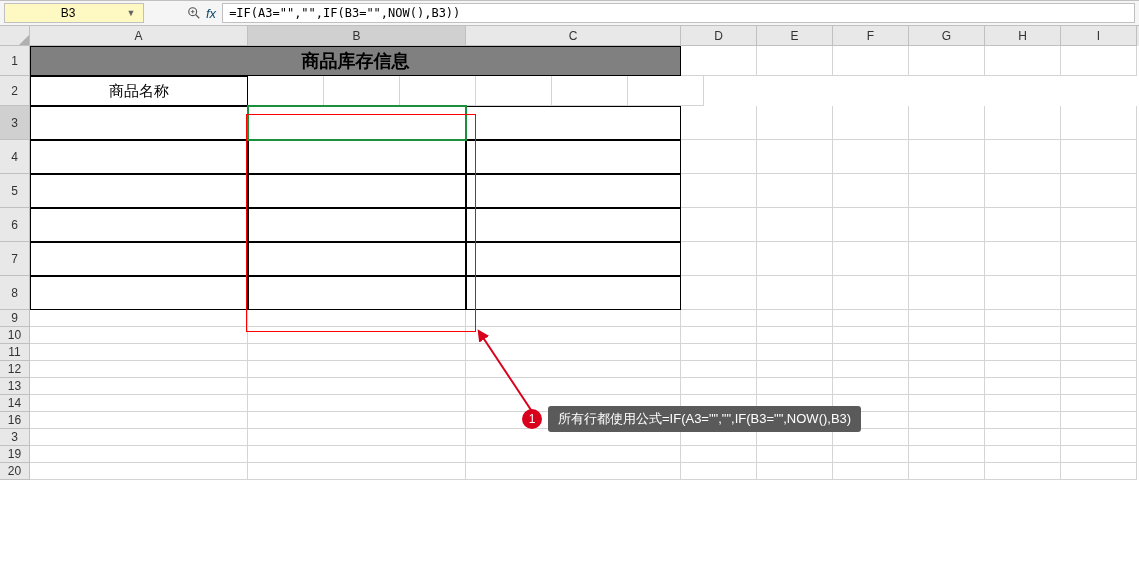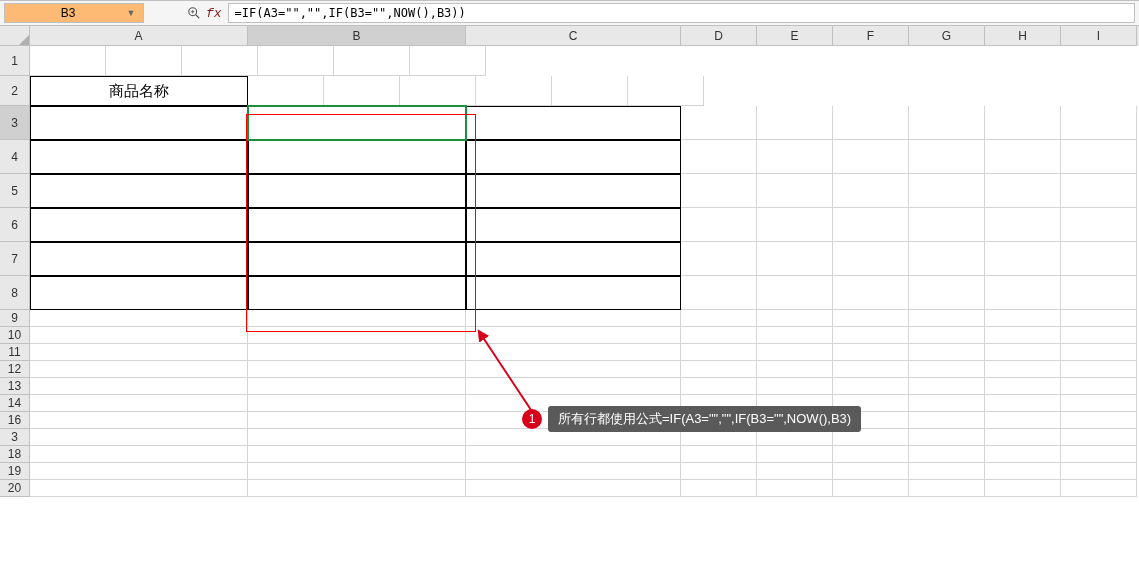--- a/index.html
+++ b/index.html
@@ -19,21 +19,21 @@
   align-items: center;
   height: 26px;
   border-top: 1px solid #c0c0c0;
   border-bottom: 1px solid #c0c0c0;
   background: #f5f5f5;
   padding: 0 4px;
 }
 .name-box {
   width: 140px;
   height: 20px;
-  background: #fdba74;
+  background: #fef9c3;
   border: 1px solid #c0c0c0;
   display: flex;
   align-items: center;
   padding: 0 6px;
   position: relative;
 }
 .name-box-text {
   flex: 1;
   text-align: center;
   color: #000;
@@ -49,23 +49,23 @@
   width: 20px;
   height: 20px;
   display: flex;
   align-items: center;
   justify-content: center;
   color: #555;
   margin-right: 2px;
 }
 .fx-label {
   font-style: italic;
-  font-family: Liberation Mono, monospace;
+  font-family: Liberation Sans, sans-serif;
   font-size: 13px;
-  color: #7f1d1d;
+  color: #0c4a6e;
   margin-right: 6px;
 }
 .formula-input {
   flex: 1;
   height: 20px;
   background: #fff;
   border: 1px solid #c0c0c0;
   padding: 0 6px;
   display: flex;
   align-items: center;
@@ -238,20 +238,21 @@
         <div class="ch ch-narrow">E</div>
         <div class="ch ch-narrow">F</div>
         <div class="ch ch-narrow">G</div>
         <div class="ch ch-narrow">H</div>
         <div class="ch ch-narrow">I</div>
       </div>
   </div>
   <div class="rows" id="rows">
       <div class="row tall">
         <div class="rh" style="height: 30px;">1</div>
+        <div class="cell title-cell" style="height: 30px;">商品库存信息</div>
         <div class="cell c-narrow" style="height: 30px;"></div>
         <div class="cell c-narrow" style="height: 30px;"></div>
         <div class="cell c-narrow" style="height: 30px;"></div>
         <div class="cell c-narrow" style="height: 30px;"></div>
         <div class="cell c-narrow" style="height: 30px;"></div>
         <div class="cell c-narrow" style="height: 30px;"></div>
       </div>
       <div class="row tall">
         <div class="rh" style="height: 30px;">2</div>
         <div class="cell hdr-cell c-A" style="height: 30px;">商品名称</div>
@@ -413,32 +414,20 @@
         <div class="cell c-C"></div>
         <div class="cell c-narrow"></div>
         <div class="cell c-narrow"></div>
         <div class="cell c-narrow"></div>
         <div class="cell c-narrow"></div>
         <div class="cell c-narrow"></div>
         <div class="cell c-narrow"></div>
       </div>
       <div class="row short">
         <div class="rh" style="height: 17px;">3</div>
-        <div class="cell c-A"></div>
-        <div class="cell c-B"></div>
-        <div class="cell c-C"></div>
-        <div class="cell c-narrow"></div>
-        <div class="cell c-narrow"></div>
-        <div class="cell c-narrow"></div>
-        <div class="cell c-narrow"></div>
-        <div class="cell c-narrow"></div>
-        <div class="cell c-narrow"></div>
-      </div>
-      <div class="row short">
-        <div class="rh" style="height: 17px;">18</div>
         <div class="cell c-A"></div>
         <div class="cell c-B"></div>
         <div class="cell c-C"></div>
         <div class="cell c-narrow"></div>
         <div class="cell c-narrow"></div>
         <div class="cell c-narrow"></div>
         <div class="cell c-narrow"></div>
         <div class="cell c-narrow"></div>
         <div class="cell c-narrow"></div>
       </div>

